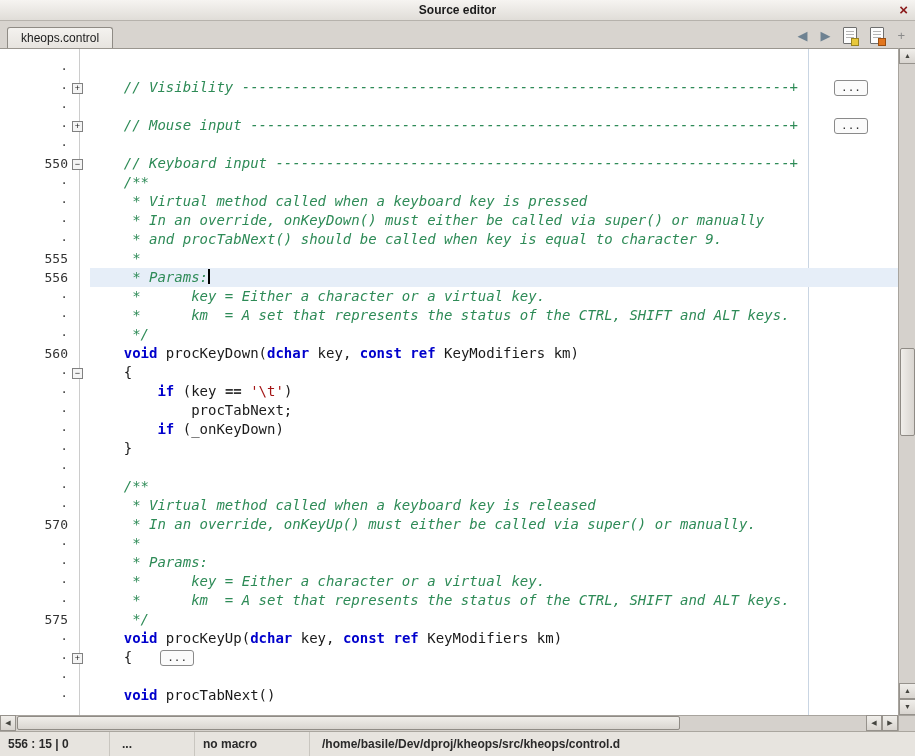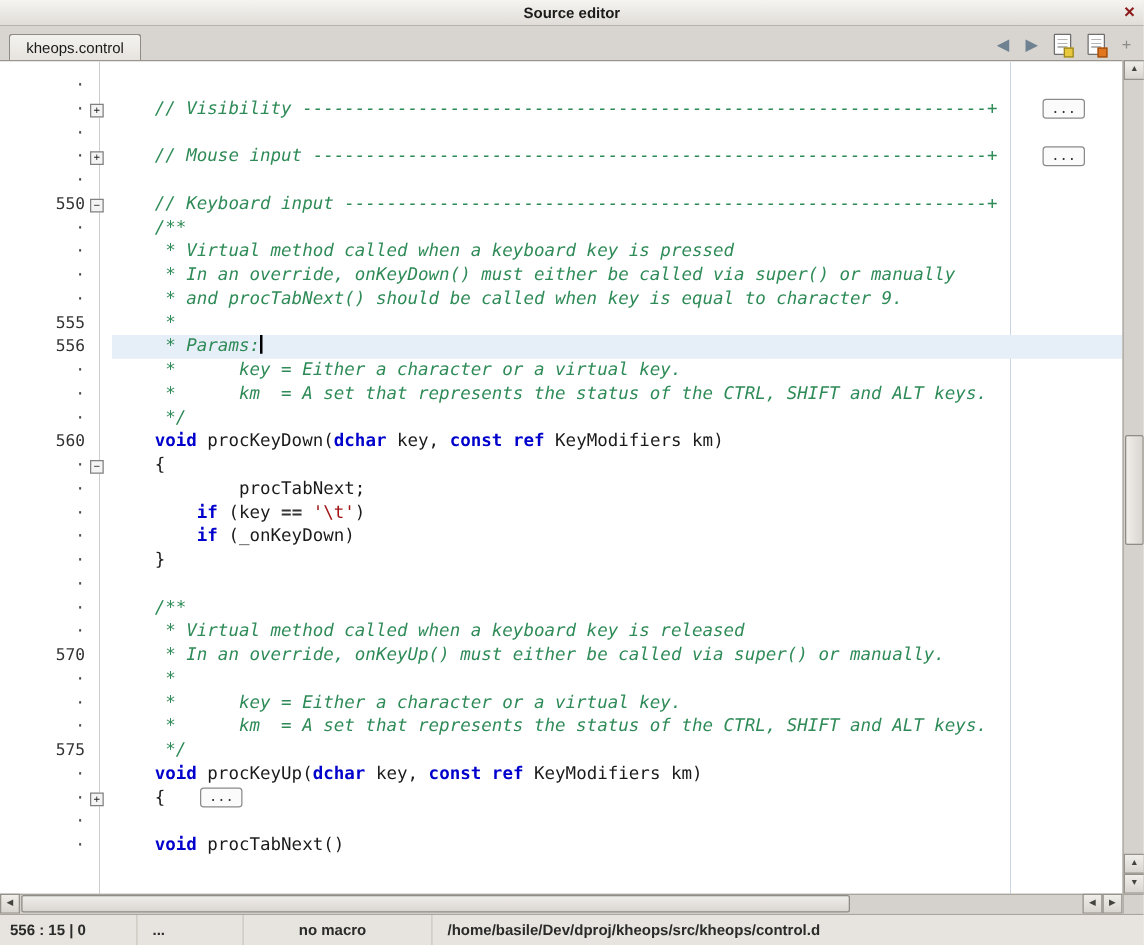--- a/index.html
+++ b/index.html
@@ -74,21 +74,21 @@
   .corner{position:absolute;right:0;top:715px;width:17px;height:16px;background:#d5d1cc;
           border-top:1px solid #a8a49e;border-left:1px solid #a8a49e;box-sizing:border-box;}
 
   
   .statusbar{position:absolute;left:0;top:731px;width:915px;height:25px;background:#e7e4df;
              border-top:1px solid #aaa69f;box-sizing:border-box;display:flex;align-items:center;
              font-size:12px;color:#2a2a2a;font-weight:bold;}
   .seg{height:100%;display:flex;align-items:center;border-right:1px solid #c9c6c0;box-sizing:border-box;}
   .seg1{width:110px;padding-left:8px;}
   .seg2{width:85px;padding-left:12px;}
-  .seg3{width:115px;padding-left:8px;margin-left:36px;}
+  .seg3{width:115px;padding-left:8px;}
   .seg4{flex:1;padding-left:12px;border-right:none;}
 </style>
 </head>
 <body>
 
 <div class="titlebar">
   <span>Source editor</span>
   <span class="closebtn">×</span>
 </div>
 
@@ -117,29 +117,30 @@
       <div class="row"><span class="gnum dot">·</span><span class="gfold"></span><span class="code"><span class="t-c">     * Virtual method called when a keyboard key is pressed</span></span></div>
       <div class="row"><span class="gnum dot">·</span><span class="gfold"></span><span class="code"><span class="t-c">     * In an override, onKeyDown() must either be called via super() or manually</span></span></div>
       <div class="row"><span class="gnum dot">·</span><span class="gfold"></span><span class="code"><span class="t-c">     * and procTabNext() should be called when key is equal to character 9.</span></span></div>
       <div class="row"><span class="gnum">555</span><span class="gfold"></span><span class="code"><span class="t-c">     *</span></span></div>
       <div class="row cur"><span class="gnum">556</span><span class="gfold"></span><span class="code"><span class="t-c">     * Params:</span><span class="caret"></span></span></div>
       <div class="row"><span class="gnum dot">·</span><span class="gfold"></span><span class="code"><span class="t-c">     *      key = Either a character or a virtual key.</span></span></div>
       <div class="row"><span class="gnum dot">·</span><span class="gfold"></span><span class="code"><span class="t-c">     *      km  = A set that represents the status of the CTRL, SHIFT and ALT keys.</span></span></div>
       <div class="row"><span class="gnum dot">·</span><span class="gfold"></span><span class="code"><span class="t-c">     */</span></span></div>
       <div class="row"><span class="gnum">560</span><span class="gfold"></span><span class="code"><span class="t-p">    </span><span class="t-k">void</span><span class="t-p"> procKeyDown(</span><span class="t-k">dchar</span><span class="t-p"> key, </span><span class="t-k">const</span><span class="t-p"> </span><span class="t-k">ref</span><span class="t-p"> KeyModifiers km)</span></span></div>
       <div class="row"><span class="gnum dot">·</span><span class="gfold"><span class="fm">−</span></span><span class="code"><span class="t-p">    {</span></span></div>
+      <div class="row"><span class="gnum dot">·</span><span class="gfold"></span><span class="code"><span class="t-p">        </span><span class="t-k">if</span><span class="t-p"> (key </span><span class="t-o">==</span><span class="t-p"> </span><span class="t-s">'\t'</span><span class="t-p">)</span></span></div>
       <div class="row"><span class="gnum dot">·</span><span class="gfold"></span><span class="code"><span class="t-p">            procTabNext;</span></span></div>
-      <div class="row"><span class="gnum dot">·</span><span class="gfold"></span><span class="code"><span class="t-p">        </span><span class="t-k">if</span><span class="t-p"> (key </span><span class="t-o">==</span><span class="t-p"> </span><span class="t-s">'\t'</span><span class="t-p">)</span></span></div>
       <div class="row"><span class="gnum dot">·</span><span class="gfold"></span><span class="code"><span class="t-p">        </span><span class="t-k">if</span><span class="t-p"> (_onKeyDown)</span></span></div>
       <div class="row"><span class="gnum dot">·</span><span class="gfold"></span><span class="code"><span class="t-p">    }</span></span></div>
       <div class="row"><span class="gnum dot">·</span><span class="gfold"></span><span class="code"></span></div>
       <div class="row"><span class="gnum dot">·</span><span class="gfold"></span><span class="code"><span class="t-c">    /**</span></span></div>
       <div class="row"><span class="gnum dot">·</span><span class="gfold"></span><span class="code"><span class="t-c">     * Virtual method called when a keyboard key is released</span></span></div>
       <div class="row"><span class="gnum">570</span><span class="gfold"></span><span class="code"><span class="t-c">     * In an override, onKeyUp() must either be called via super() or manually.</span></span></div>
       <div class="row"><span class="gnum dot">·</span><span class="gfold"></span><span class="code"><span class="t-c">     *</span></span></div>
+      <div class="row"><span class="gnum dot">·</span><span class="gfold"></span><span class="code"><span class="t-c">     * Params:</span></span></div>
       <div class="row"><span class="gnum dot">·</span><span class="gfold"></span><span class="code"><span class="t-c">     *      key = Either a character or a virtual key.</span></span></div>
       <div class="row"><span class="gnum dot">·</span><span class="gfold"></span><span class="code"><span class="t-c">     *      km  = A set that represents the status of the CTRL, SHIFT and ALT keys.</span></span></div>
       <div class="row"><span class="gnum">575</span><span class="gfold"></span><span class="code"><span class="t-c">     */</span></span></div>
       <div class="row"><span class="gnum dot">·</span><span class="gfold"></span><span class="code"><span class="t-p">    </span><span class="t-k">void</span><span class="t-p"> procKeyUp(</span><span class="t-k">dchar</span><span class="t-p"> key, </span><span class="t-k">const</span><span class="t-p"> </span><span class="t-k">ref</span><span class="t-p"> KeyModifiers km)</span></span></div>
       <div class="row"><span class="gnum dot">·</span><span class="gfold"><span class="fm">+</span></span><span class="code"><span class="t-p">    {</span><span class="foldbox inline">...</span></span></div>
       <div class="row"><span class="gnum dot">·</span><span class="gfold"></span><span class="code"></span></div>
       <div class="row"><span class="gnum dot">·</span><span class="gfold"></span><span class="code"><span class="t-p">    </span><span class="t-k">void</span><span class="t-p"> procTabNext()</span></span></div>
     </div>
 </div>
 

